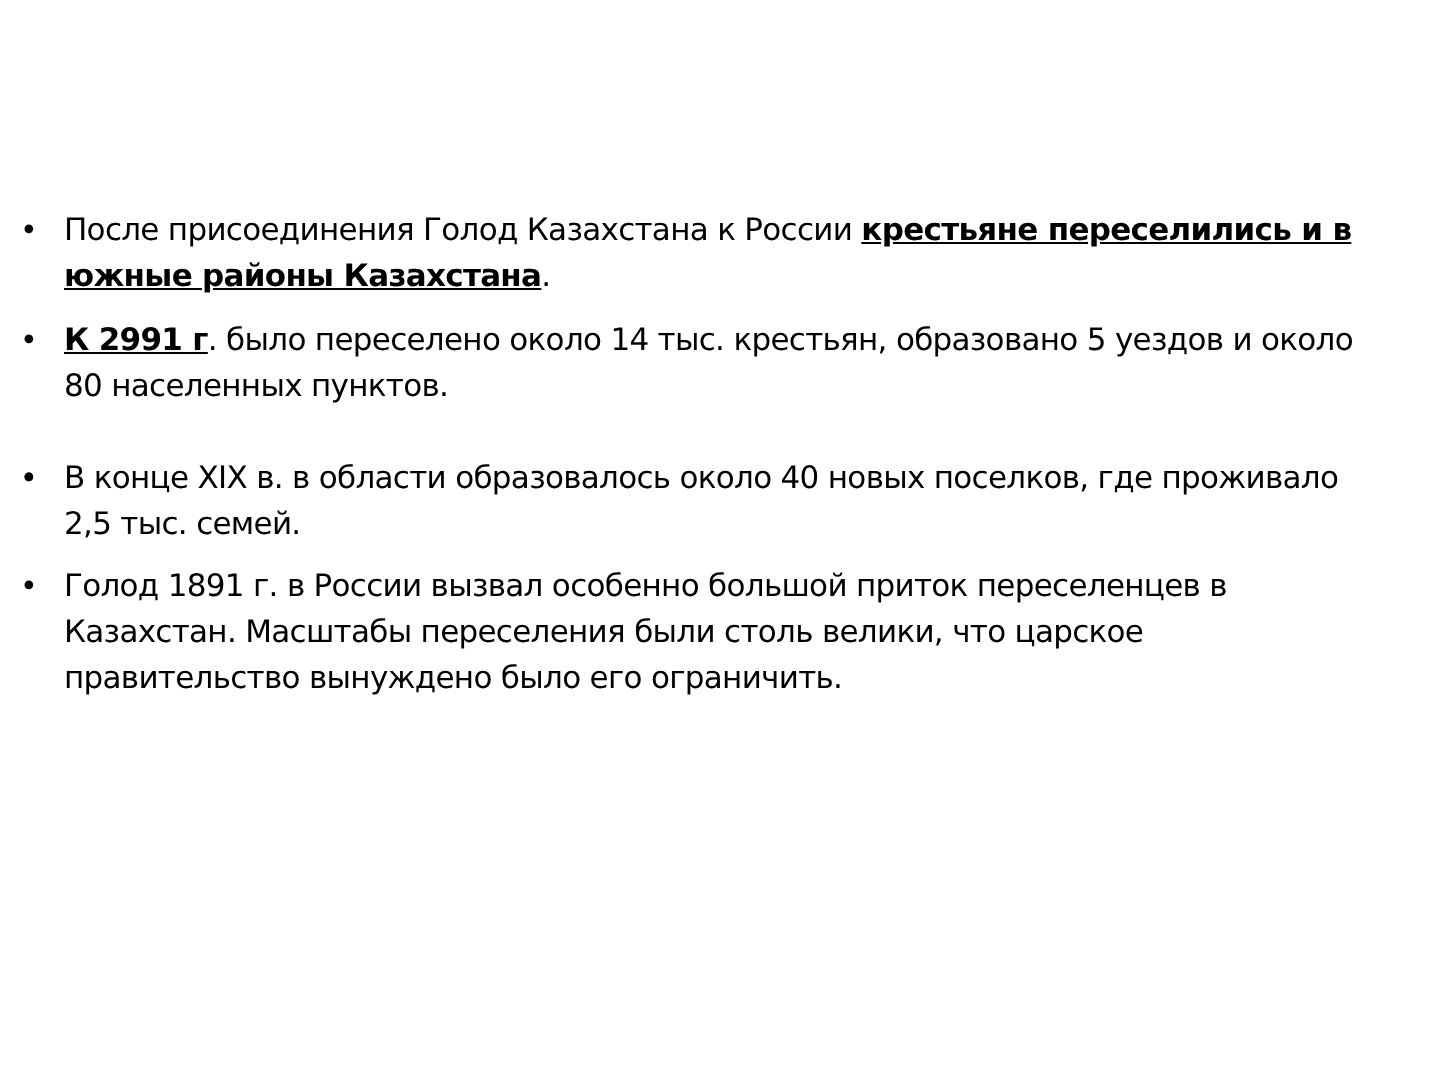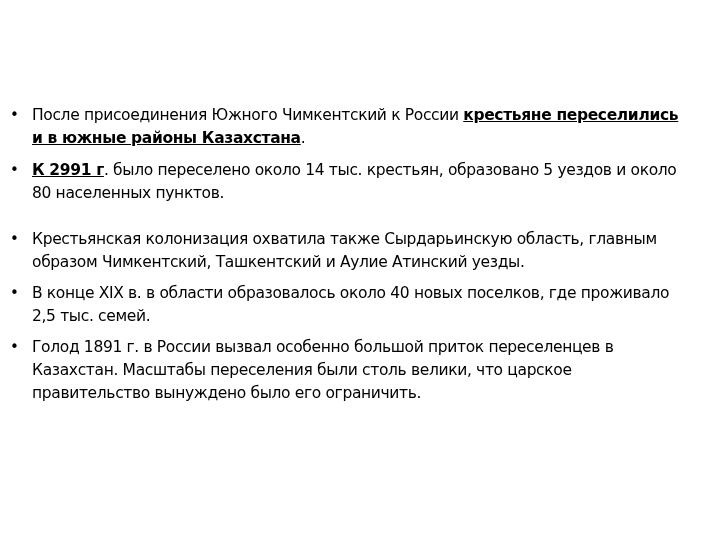--- a/index.html
+++ b/index.html
@@ -53,29 +53,28 @@
   .item-4 { margin-top: 8px; }
   .item-5 { margin-top: 8px; }
 </style>
 </head>
 <body>
 
 <div class="slide">
   <ul class="bullet-list">
     <li class="bullet-item item-1">
       <span class="bullet-dot">•</span>
-      <span>После присоединения Южного Чимкентский к России </span><span class="em">крестьяне переселились и в южные районы Казахстана</span><span>.</span>
+      <span>После присоединения Голод Казахстана к России </span><span class="em">крестьяне переселились и в южные районы Казахстана</span><span>.</span>
     </li>
     <li class="bullet-item item-2">
       <span class="bullet-dot">•</span>
       <span class="em"> К 2991 г</span><span>. было переселено около 14 тыс. крестьян, образовано 5 уездов и около 80 населенных пунктов.</span>
     </li>
     <li class="bullet-item item-3">
       <span class="bullet-dot">•</span>
-      <span>Крестьянская колонизация охватила также Сырдарьинскую область, главным образом Чимкентский, Ташкентский и Аулие Атинский уезды.</span>
     </li>
     <li class="bullet-item item-4">
       <span class="bullet-dot">•</span>
       <span>В конце XIX в. в области образовалось около 40 новых поселков, где проживало 2,5 тыс. семей.</span>
     </li>
     <li class="bullet-item item-5">
       <span class="bullet-dot">•</span>
       <span>Голод 1891 г. в России вызвал особенно большой приток переселенцев в Казахстан. Масштабы переселения были столь велики, что царское правительство вынуждено было его ограничить.</span>
     </li>
   </ul>

